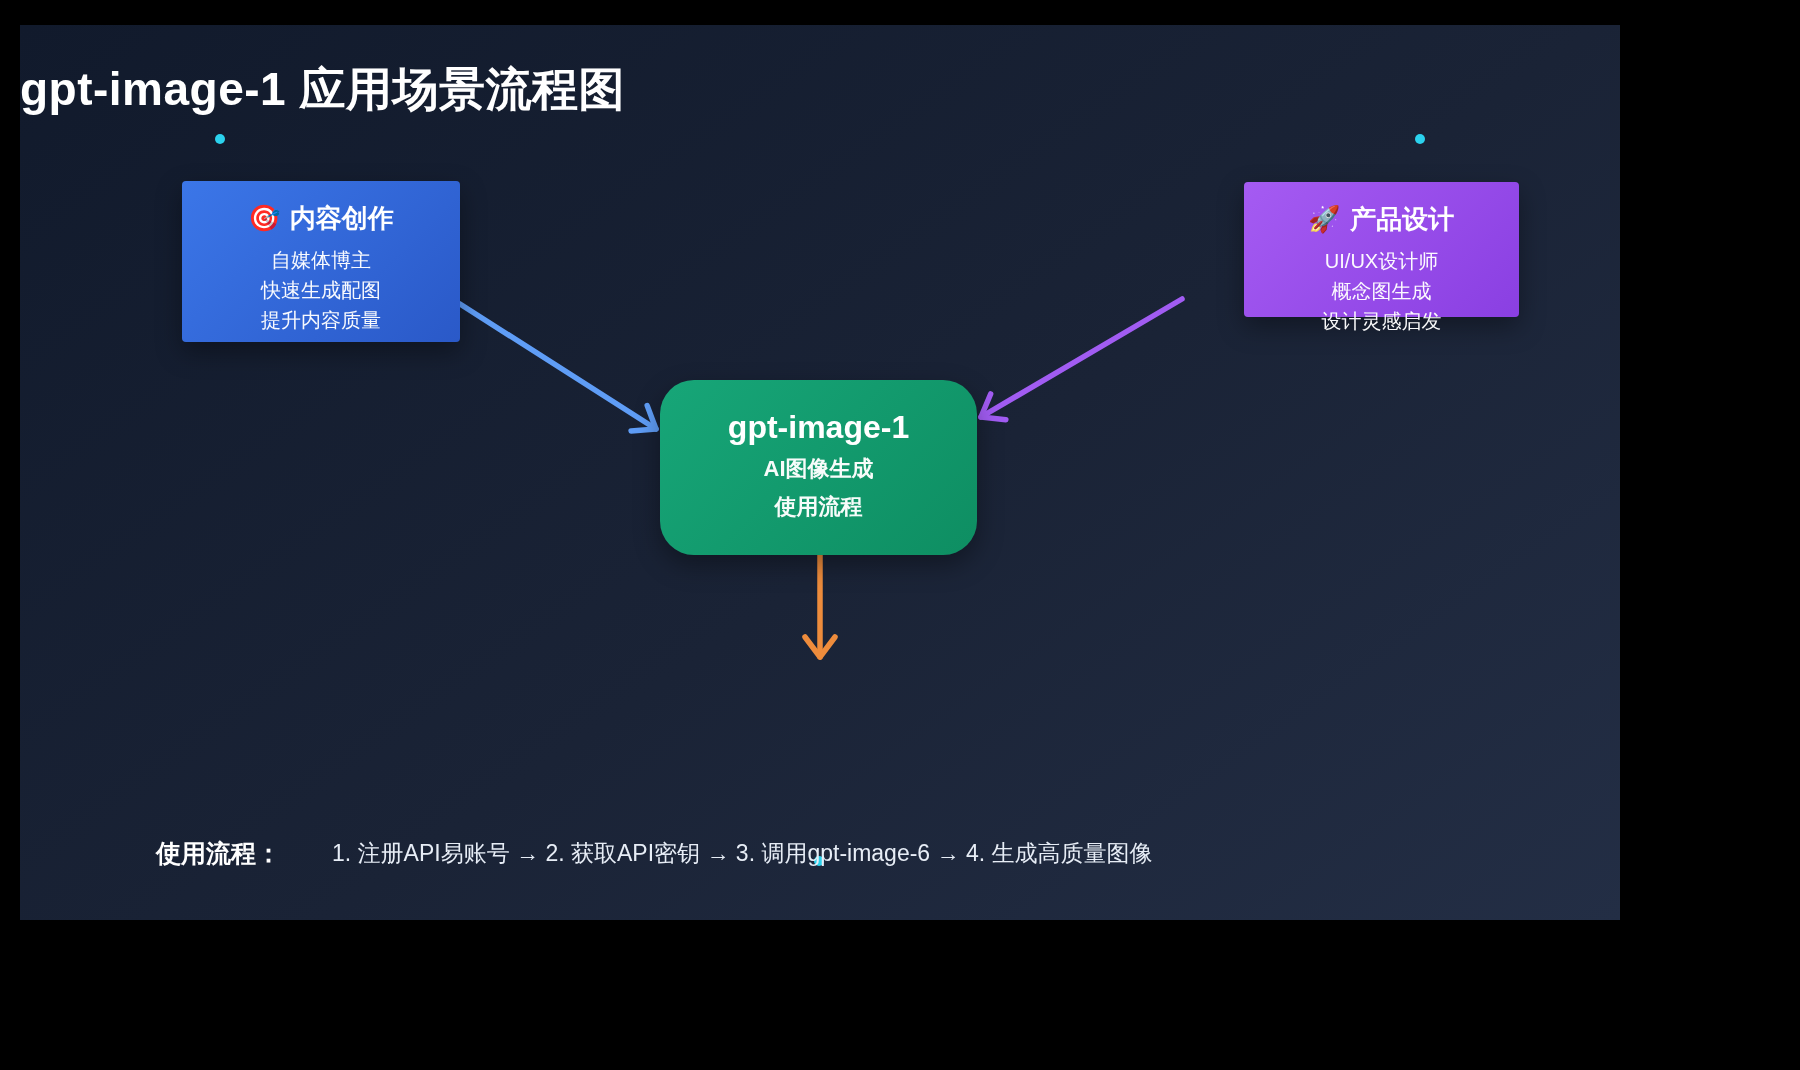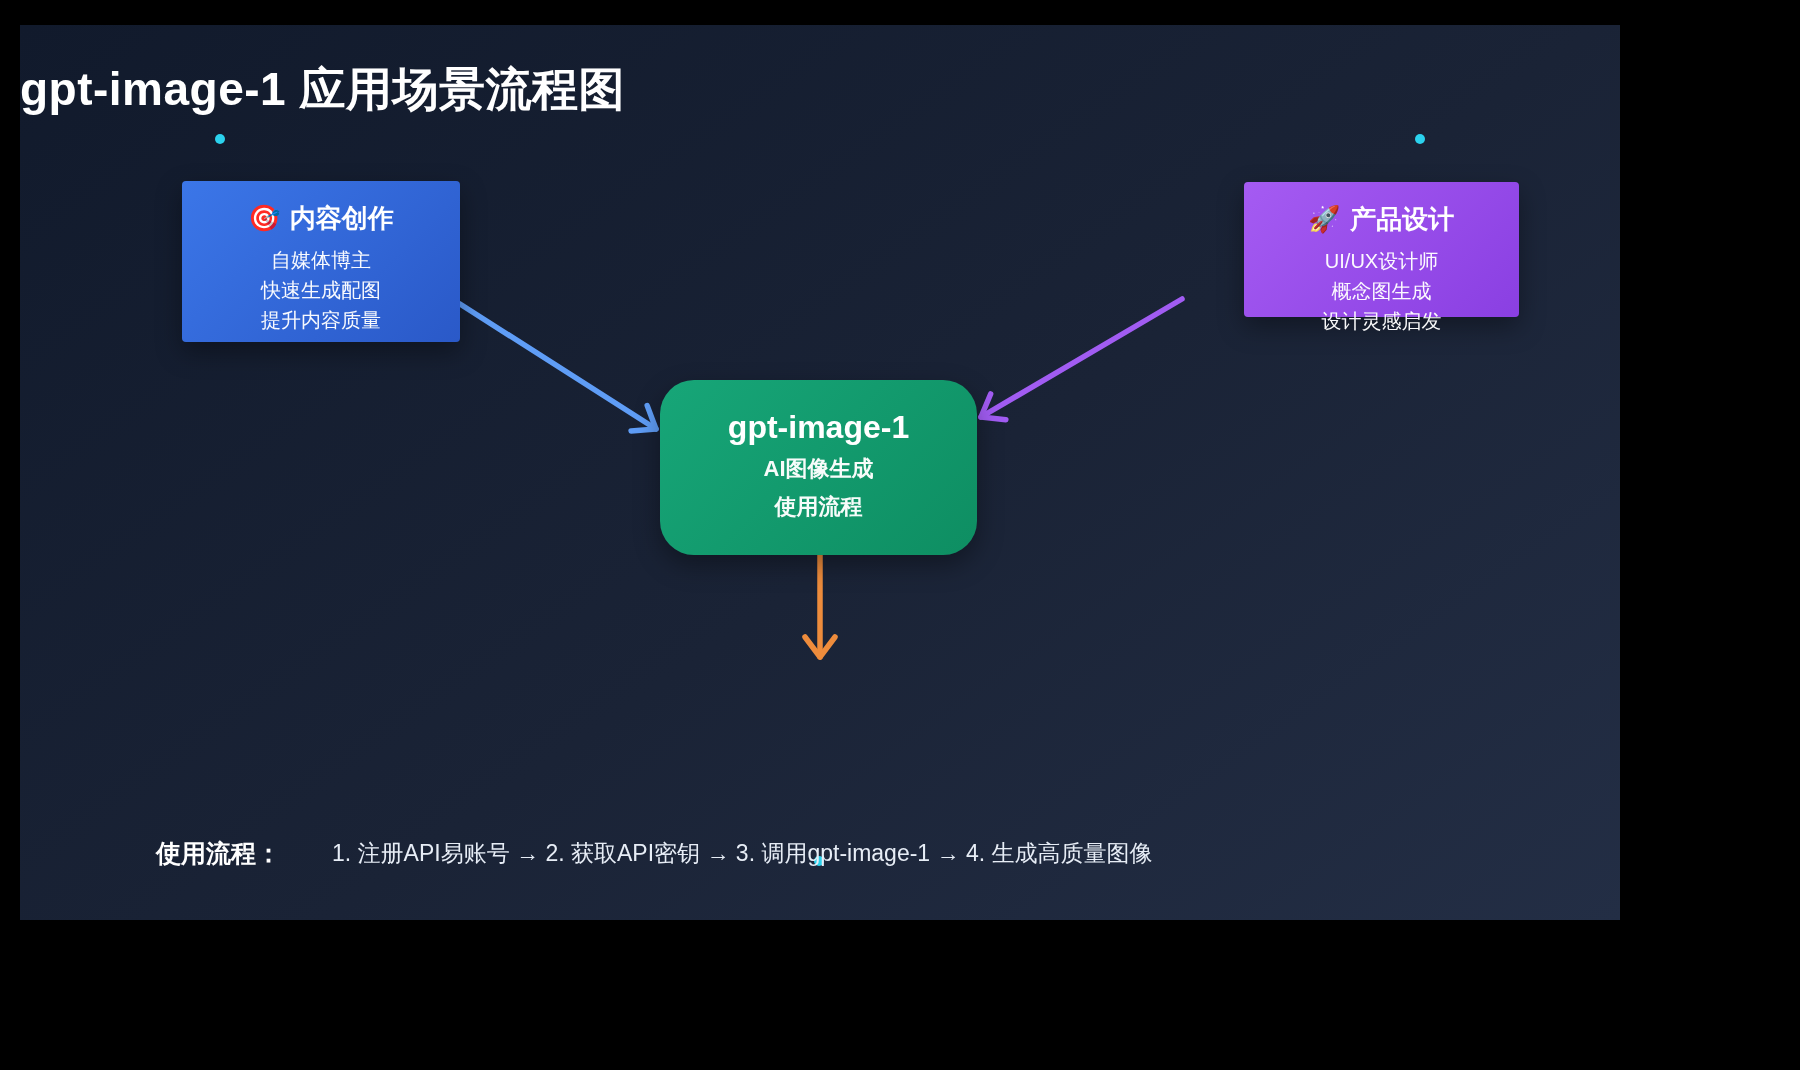--- a/index.html
+++ b/index.html
@@ -108,16 +108,16 @@
 
   <div class="node node-core">
     <div class="node-title">gpt-image-1</div>
     <div class="node-line">AI图像生成</div>
     <div class="node-line">使用流程</div>
   </div>
 
 
   <div class="footer">
     <span class="footer-label">使用流程：</span>
-    <span class="footer-steps">1. 注册API易账号 → 2. 获取API密钥 → 3. 调用gpt-image-1 → 4. 生成高质量图像</span>
+    <span class="footer-steps">1. 注册API易账号 → 2. 获取API密钥 → 3. 调用gpt-image-6 → 4. 生成高质量图像</span>
   </div>
 
 </div>
 
 </body></html>

